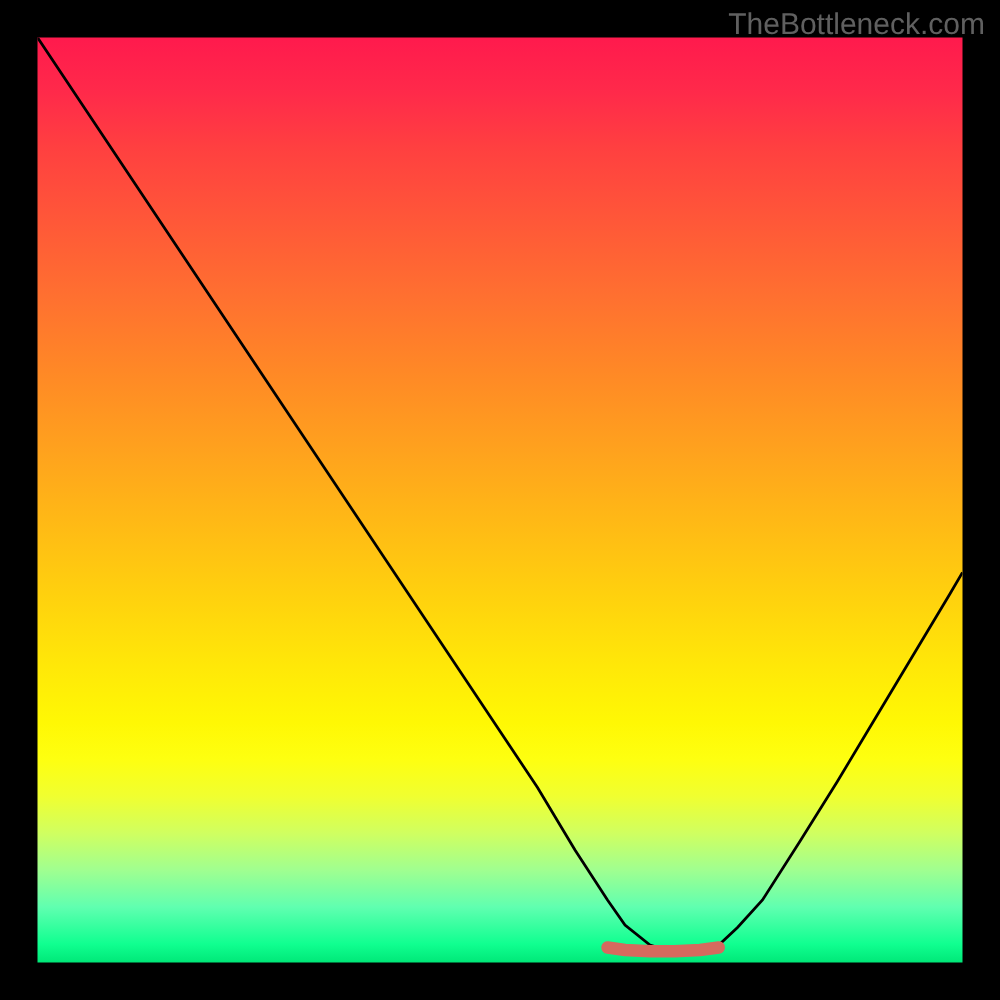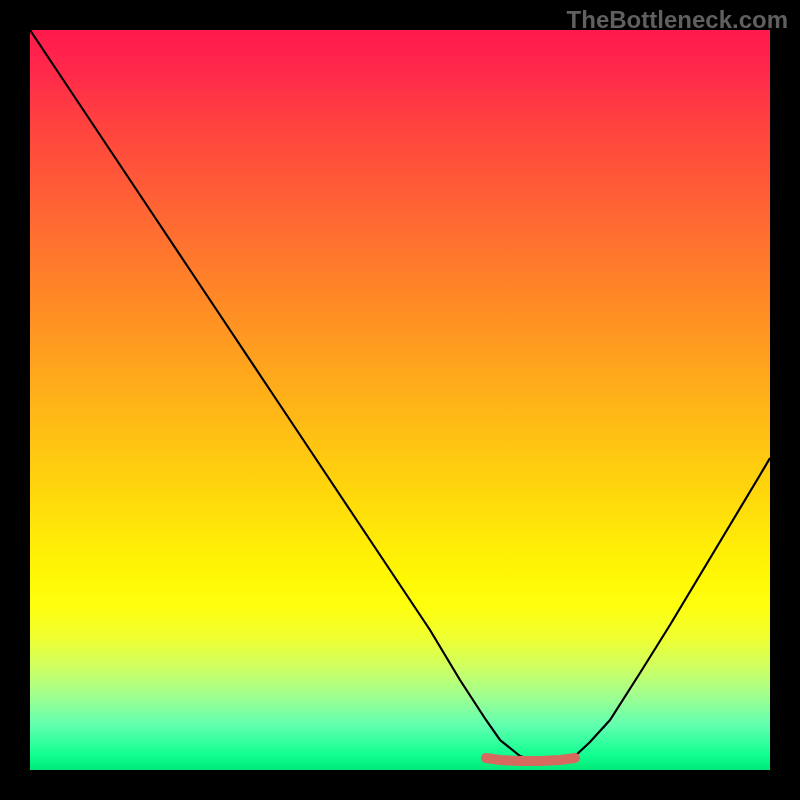--- a/index.html
+++ b/index.html
@@ -1,17 +1,17 @@
 <!DOCTYPE html>
 <html><head>
 <meta charset="utf-8">
 <style>
 *{margin:0;padding:0;box-sizing:border-box}
 body{width:800px;height:800px;background:#000;position:relative;font-family:Arial,sans-serif}
-.watermark{position:absolute;top:6px;right:12px;color:#606060;font-size:24px;font-weight:700;z-index:20}
+.watermark{position:absolute;top:6px;right:12px;color:#606060;font-size:24px;font-weight:400;z-index:20}
 .plot-area{position:absolute;left:30px;top:30px;width:740px;height:740px;background:linear-gradient(to bottom,
 #ff1a4d 0%,
 #ff2a4a 6%,
 #ff4040 12%,
 #ff5838 20%,
 #ff7030 28%,
 #ff8826 36%,
 #ffa01e 44%,
 #ffb816 52%,
 #ffd00e 60%,

